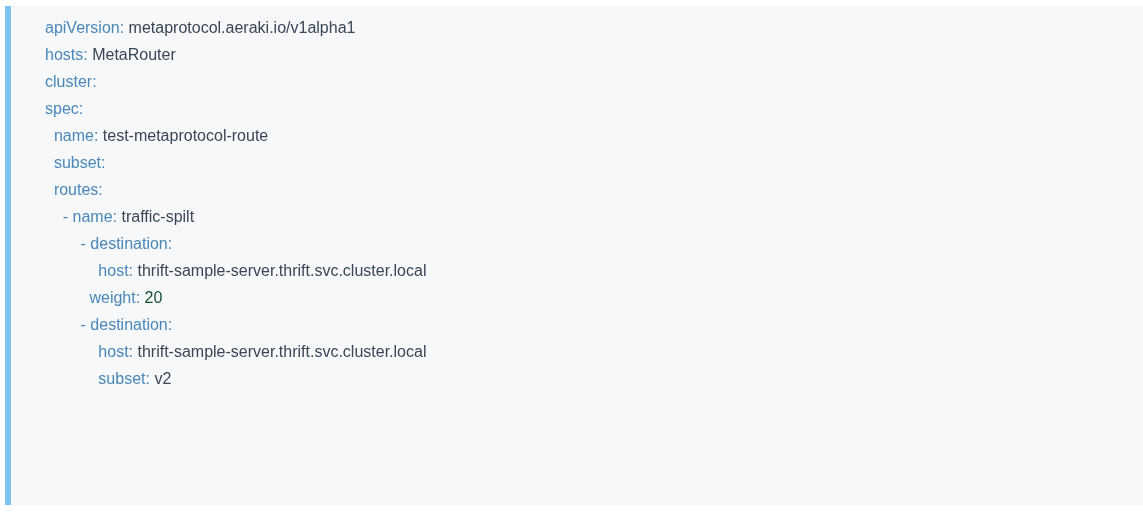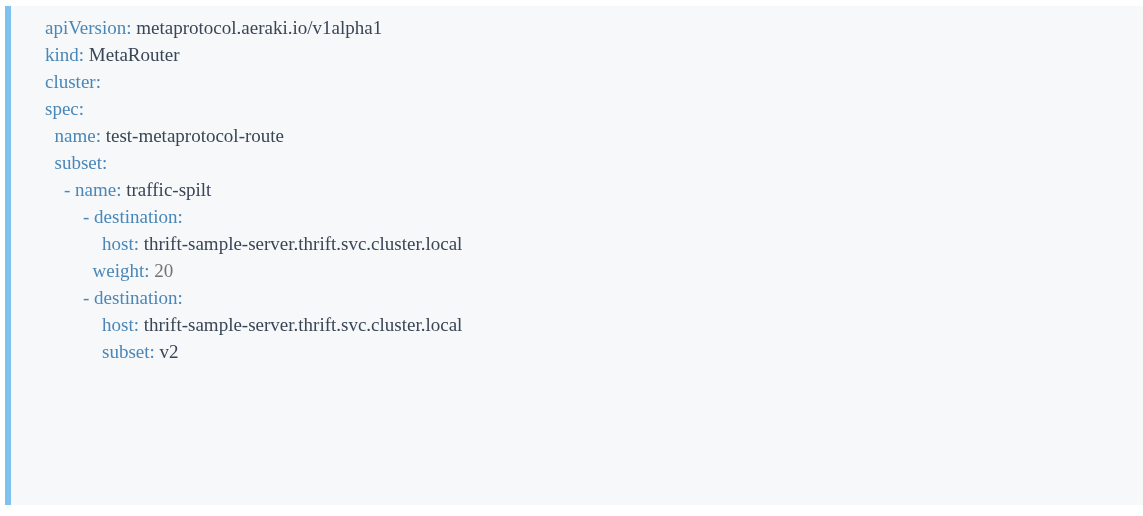--- a/index.html
+++ b/index.html
@@ -27,47 +27,48 @@
     
     margin-left: 5px;
     width: 1138px;
   }
 
   .code-block .inner {
     padding-left: 14px;
   }
 
   .line {
-    font-family: Liberation Serif, serif;
-    font-size: 19px;
+    font-family: Liberation Sans, sans-serif;
+    font-size: 16px;
     line-height: 27px;
     height: 27px;
     white-space: pre;
     color: #3a4556;
     letter-spacing: 0;
   }
 
   .k     { color: #4a87b8; }   
   .dash  { color: #4a87b8; }   
   .punct { color: #4a87b8; }   
   .v     { color: #3a4556; }   
-  .num   { color: #737373; margin-top: 42px; }   
+  .num   { color: #14532d; margin-top: 42px; }   
   .ws    { color: transparent; }
 </style>
 </head>
 <body>
 
 <div class="code-block">
   <div class="inner" id="lines-root">
       <div class="line"><span class="k">apiVersion</span><span class="punct">:</span><span class="v"> metaprotocol.aeraki.io/v1alpha1</span></div>
-      <div class="line"><span class="k">kind</span><span class="punct">:</span><span class="v"> MetaRouter</span></div>
+      <div class="line"><span class="k">hosts</span><span class="punct">:</span><span class="v"> MetaRouter</span></div>
       <div class="line"><span class="k">cluster</span><span class="punct">:</span></div>
       <div class="line"><span class="k">spec</span><span class="punct">:</span></div>
       <div class="line"><span class="ws">  </span><span class="k">name</span><span class="punct">:</span><span class="v"> test-metaprotocol-route</span></div>
       <div class="line"><span class="ws">  </span><span class="k">subset</span><span class="punct">:</span></div>
+      <div class="line"><span class="ws">  </span><span class="k">routes</span><span class="punct">:</span></div>
       <div class="line"><span class="ws">    </span><span class="dash">- </span><span class="k">name</span><span class="punct">:</span><span class="v"> traffic-spilt</span></div>
       <div class="line"><span class="ws">        </span><span class="dash">- </span><span class="k">destination</span><span class="punct">:</span></div>
       <div class="line"><span class="ws">            </span><span class="k">host</span><span class="punct">:</span><span class="v"> thrift-sample-server.thrift.svc.cluster.local</span></div>
       <div class="line"><span class="ws">          </span><span class="k">weight</span><span class="punct">:</span><span class="num"> 20</span></div>
       <div class="line"><span class="ws">        </span><span class="dash">- </span><span class="k">destination</span><span class="punct">:</span></div>
       <div class="line"><span class="ws">            </span><span class="k">host</span><span class="punct">:</span><span class="v"> thrift-sample-server.thrift.svc.cluster.local</span></div>
       <div class="line"><span class="ws">            </span><span class="k">subset</span><span class="punct">:</span><span class="v"> v2</span></div>
     </div>
 </div>
 

